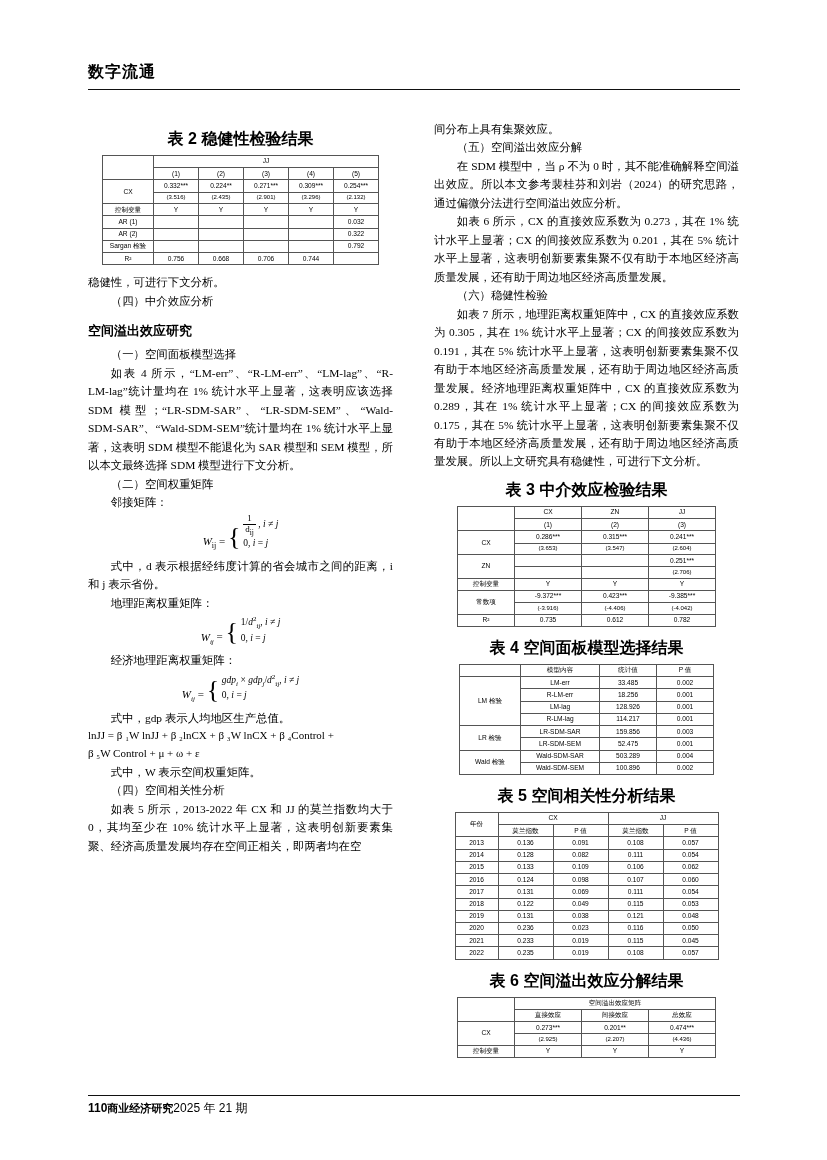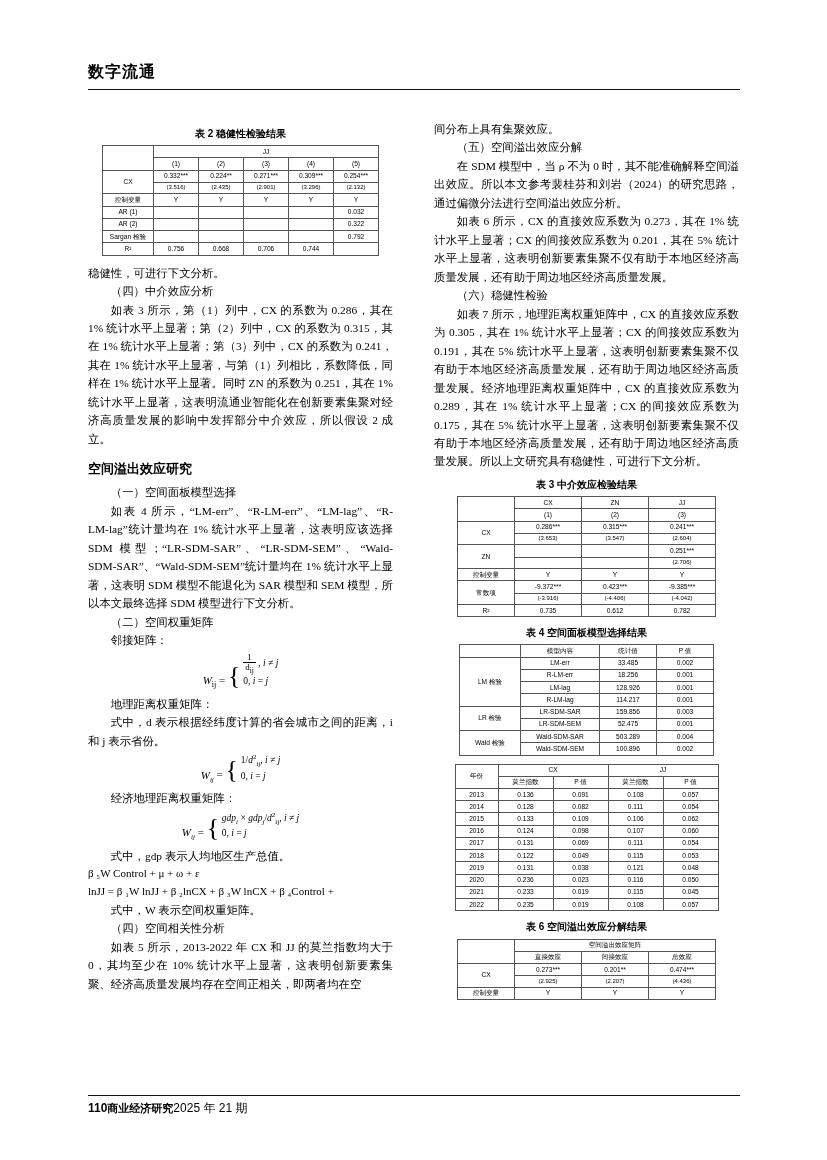--- a/index.html
+++ b/index.html
@@ -52,21 +52,21 @@
     margin:10px 0 4px 0;
     text-indent:0;
   }
   .sub-title { text-indent:2em; }
   
   .tbl-wrap { margin:6px 0 8px 0; }
   .tbl-cap {
     text-align:center;
     font-family:"Liberation Sans", sans-serif;
     font-weight:bold;
-    font-size:10px;
+    font-size:16px;
     margin:4px 0 3px 0;
     text-indent:0;
   }
   table.data {
     border-collapse:collapse;
     font-size:6.6px;
     font-family:"Liberation Sans", sans-serif;
     margin:0 auto;
     line-height:1.25;
   }
@@ -192,21 +192,20 @@
           <td>0.706</td>
           <td>0.744</td>
           <td></td>
         </tr>
       </tbody>
         </table>
     </div>
 
     <p class="noind">稳健性，可进行下文分析。</p>
     <p class="sub-title">（四）中介效应分析</p>
-    <p>如表 3 所示，第（1）列中，CX 的系数为 0.286，其在 1% 统计水平上显著；第（2）列中，CX 的系数为 0.315，其在 1% 统计水平上显著；第（3）列中，CX 的系数为 0.241，其在 1% 统计水平上显著，与第（1）列相比，系数降低，同样在 1% 统计水平上显著。同时 ZN 的系数为 0.251，其在 1% 统计水平上显著，这表明流通业智能化在创新要素集聚对经济高质量发展的影响中发挥部分中介效应，所以假设 2 成立。</p>
 
     <div class="sec-title">空间溢出效应研究</div>
 
     <p class="sub-title">（一）空间面板模型选择</p>
     <p>如表 4 所示，“LM-err”、“R-LM-err”、“LM-lag”、“R-LM-lag”统计量均在 1% 统计水平上显著，这表明应该选择 SDM 模型；“LR-SDM-SAR”、“LR-SDM-SEM”、“Wald-SDM-SAR”、“Wald-SDM-SEM”统计量均在 1% 统计水平上显著，这表明 SDM 模型不能退化为 SAR 模型和 SEM 模型，所以本文最终选择 SDM 模型进行下文分析。</p>
     <p class="sub-title">（二）空间权重矩阵</p>
     <p>邻接矩阵：</p>
 
     <div class="formula fml-center">
       <span class="italic">W</span><span style="font-size:8px;vertical-align:sub;">ij</span>
@@ -214,22 +213,22 @@
       <span class="brace">{</span>
       <span class="cases">
         <span style="display:block;">
           <span class="frac"><span class="num">1</span><span class="den">d<sub>ij</sub></span></span>
           <span style="font-size:0;">1/d , i ≠ j</span>, <span class="italic">i</span> ≠ <span class="italic">j</span>
         </span>
         <span style="display:block;">0, <span class="italic">i</span> = <span class="italic">j</span></span>
       </span>
     </div>
 
+    <p>式中，d 表示根据经纬度计算的省会城市之间的距离，i 和 j 表示省份。</p>
     <p>地理距离权重矩阵：</p>
-    <p>式中，d 表示根据经纬度计算的省会城市之间的距离，i 和 j 表示省份。</p>
 
     <div class="formula fml-center">
       <span class="italic">W<sub style="font-size:7px;">ij</sub></span> =
       <span class="brace">{</span>
       <span class="cases">
         <span style="display:block;">1/<span class="italic">d</span><sup style="font-size:7px;">2</sup><sub style="font-size:7px;">ij</sub>, <span class="italic">i</span> ≠ <span class="italic">j</span></span>
         <span style="display:block;">0, <span class="italic">i</span> = <span class="italic">j</span></span>
       </span>
     </div>
 
@@ -239,22 +238,22 @@
       <span class="italic">W<sub style="font-size:7px;">ij</sub></span> =
       <span class="brace">{</span>
       <span class="cases">
         <span style="display:block;"><span class="italic">gdp<sub style="font-size:7px;">i</sub></span> × <span class="italic">gdp<sub style="font-size:7px;">j</sub></span>/<span class="italic">d</span><sup style="font-size:7px;">2</sup><sub style="font-size:7px;">ij</sub>, <span class="italic">i</span> ≠ <span class="italic">j</span></span>
         <span style="display:block;">0, <span class="italic">i</span> = <span class="italic">j</span></span>
       </span>
     </div>
 
     <p>式中，gdp 表示人均地区生产总值。</p>
 
+    <p class="noind" style="font-size:11px;">lnJJ = β ₁W lnJJ + β ₂lnCX + β ₃W lnCX + β ₄Control +</p>
     <p class="noind" style="font-size:11px;">β ₅W Control + μ + ω + ε</p>
-    <p class="noind" style="font-size:11px;">lnJJ = β ₁W lnJJ + β ₂lnCX + β ₃W lnCX + β ₄Control +</p>
 
     <p>式中，W 表示空间权重矩阵。</p>
     <p class="sub-title">（四）空间相关性分析</p>
     <p>如表 5 所示，2013-2022 年 CX 和 JJ 的莫兰指数均大于 0，其均至少在 10% 统计水平上显著，这表明创新要素集聚、经济高质量发展均存在空间正相关，即两者均在空</p>
   </div>
 
   <div class="col col-right">
     <p class="noind">间分布上具有集聚效应。</p>
     <p class="sub-title">（五）空间溢出效应分解</p>
     <p>在 SDM 模型中，当 ρ 不为 0 时，其不能准确解释空间溢出效应。所以本文参考裴桂芬和刘岩（2024）的研究思路，通过偏微分法进行空间溢出效应分析。</p>
@@ -377,20 +376,21 @@
         <tr>
           <td>Wald-SDM-SEM</td>
           <td>100.896</td>
           <td>0.002</td>
         </tr>
       </tbody>
         </table>
     </div>
 
     <div class="tbl-wrap">
+      <div class="tbl-cap">表 5  空间相关性分析结果</div>
       <table class="data">
         <tbody>
             <tr>
           <td rowspan="2" style="width:38px;">年份</td>
           <td colspan="2" style="width:100px;">CX</td>
           <td colspan="2" style="width:100px;">JJ</td>
         </tr>
         <tr>
           <td style="width:50px;">莫兰指数</td>
           <td style="width:50px;">P 值</td>

